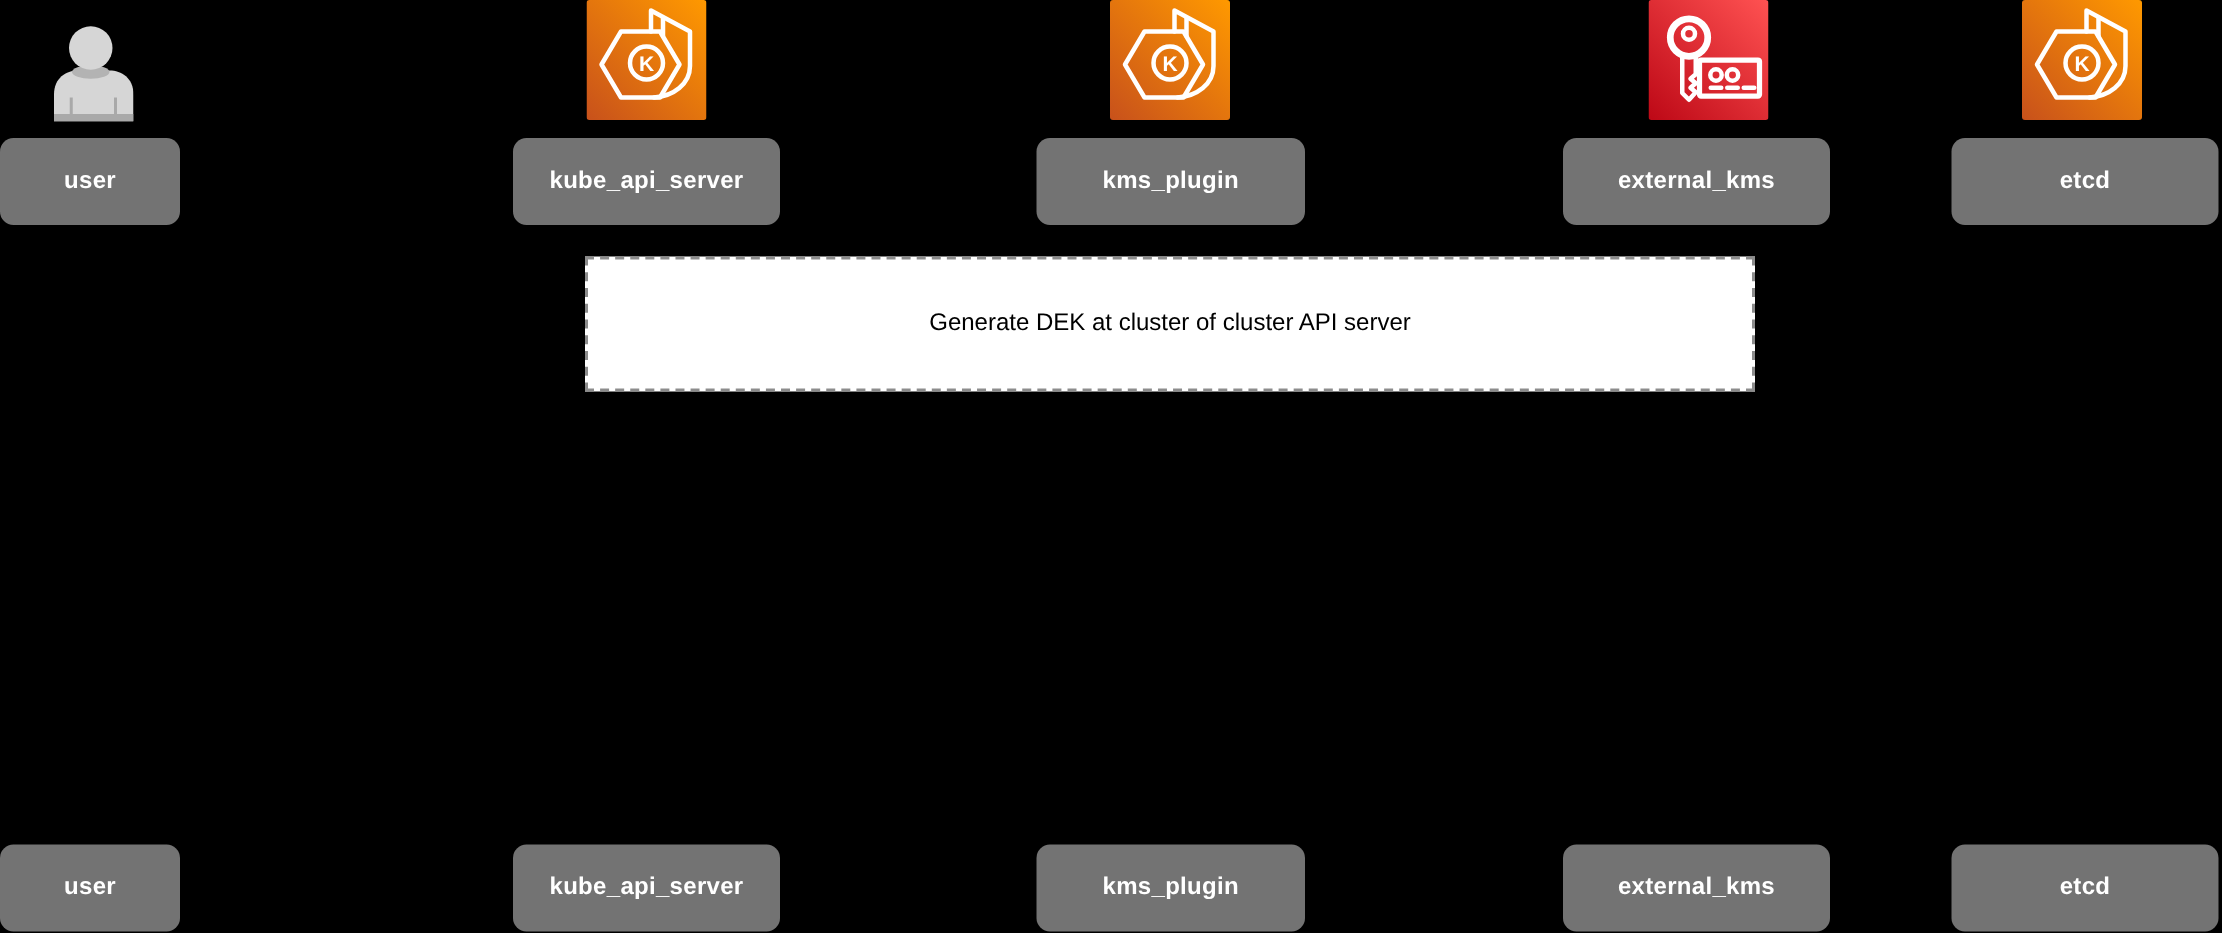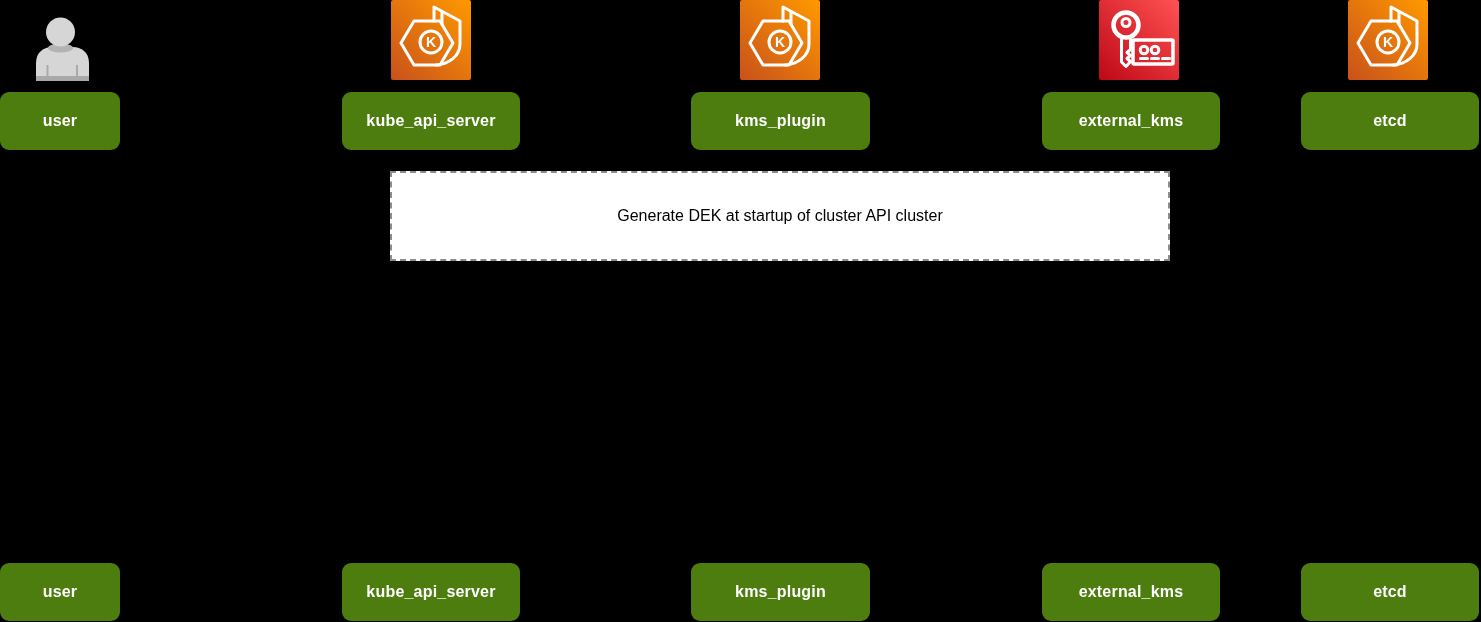--- a/index.html
+++ b/index.html
@@ -12,21 +12,21 @@
     position: relative;
     width: 1481px;
     height: 622px;
     background: #000000;
     overflow: hidden;
   }
   .abs { position: absolute; }
   .actor-box {
     position: absolute;
     height: 58px;
-    background: #4d7c0f;
+    background: #737373;
     border-radius: 9px;
     display: flex;
     align-items: center;
     justify-content: center;
     color: #ffffff;
     font-size: 16px;
     font-weight: 600;
     letter-spacing: 0.2px;
     box-sizing: border-box;
   }
@@ -143,21 +143,21 @@
     <span>kms_plugin</span>
   </div>
   <div class="actor-box" style="left:1042px; top:92px; width:178px;">
     <span>external_kms</span>
   </div>
   <div class="actor-box" style="left:1301px; top:92px; width:178px;">
     <span>etcd</span>
   </div>
 
   <div class="note-box">
-    <span>Generate DEK at startup of cluster API cluster</span>
+    <span>Generate DEK at cluster of cluster API server</span>
   </div>
 
   <div class="actor-box" style="left:0px;    top:563px; width:120px;">
     <span>user</span>
   </div>
   <div class="actor-box" style="left:342px;  top:563px; width:178px;">
     <span>kube_api_server</span>
   </div>
   <div class="actor-box" style="left:691px;  top:563px; width:179px;">
     <span>kms_plugin</span>

